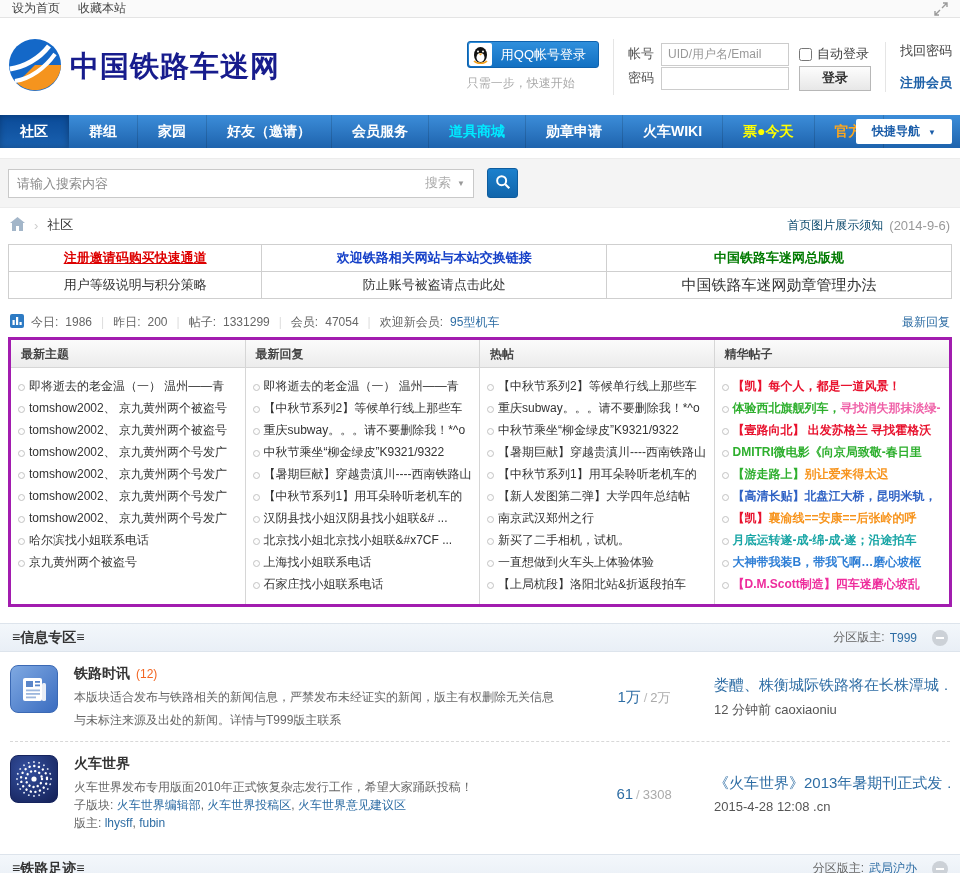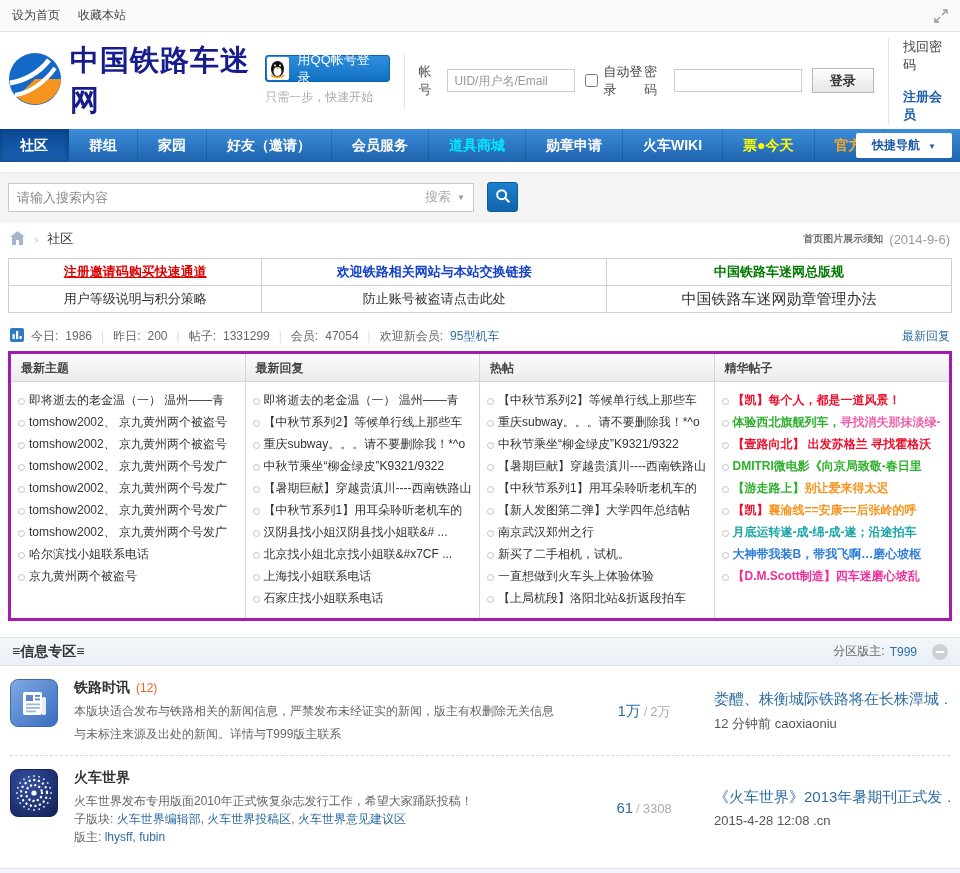--- a/index.html
+++ b/index.html
@@ -1,37 +1,37 @@
 <!DOCTYPE html>
 <html><head>
 <meta charset="utf-8">
 <style>
   * { box-sizing: border-box; margin: 0; padding: 0; }
   html,body { width: 960px; height: 873px; overflow: hidden; background: #fff;
     font-family: "Liberation Sans", "DejaVu Sans", sans-serif; font-size: 12px; color: #333; }
 
   
-  .topbar { height: 32px; background: #fafafa; border-bottom: 1px solid #e4e4e4;
+  .topbar { height: 18px; background: #fafafa; border-bottom: 1px solid #e4e4e4;
     display: flex; align-items: center; padding: 0 12px; gap: 18px; color: #444; }
   .topbar .spacer { margin-left: auto; }
   .topbar svg { display: block; }
 
   
   .header { height: 97px; display: flex; align-items: center; background: #fff; padding: 0 8px; }
   .logo { display: flex; align-items: center; cursor: pointer; }
   .logo-text { font-size: 29px; font-weight: 900; color: #171c8d; margin-left: 8px; letter-spacing: 1px; }
   .login-area { margin-left: auto; display: flex; align-items: center; gap: 14px; }
   .qq-col { display: flex; flex-direction: column; gap: 7px; }
   .qq-btn { display: flex; align-items: center; height: 27px; background: linear-gradient(#2f8fdc,#1270c2);
     border: 1px solid #0f62ad; border-radius: 3px; color: #fff; font-size: 13px; cursor: pointer; padding-right: 12px; }
   .qq-icon-box { width: 23px; height: 23px; background: #fff; border-radius: 2px; margin: 1px 9px 1px 1px;
     display: flex; align-items: center; justify-content: center; }
   .qq-hint { color: #a9a9a9; }
   .v-divider { width: 1px; height: 56px; background: #e5e5e5; }
-  .login-form { display: flex; flex-direction: row; }
+  .login-form { display: flex; flex-direction: column; }
   .form-row { display: flex; align-items: center; }
   .form-row label { color: #555; margin-right: 7px; font-size: 13px; }
   .form-row input[type="text"], .form-row input[type="password"] {
     width: 128px; height: 23px; border: 1px solid #ccc; padding: 0 6px; font-size: 12px; color: #333; }
   .form-row input::placeholder { color: #999; }
   .auto-login { display: flex; align-items: center; margin-left: 10px; gap: 5px; color: #444; font-size: 13px; }
   .login-btn { width: 72px; height: 25px; margin-left: 10px; background: linear-gradient(#fdfdfd,#e7e7e7);
     border: 1px solid #b7b7b7; font-weight: bold; font-size: 13px; color: #333; cursor: pointer; }
   .links-col { border-left: 1px solid #e5e5e5; padding-left: 14px; display: flex; flex-direction: column; gap: 14px; }
   .find-pwd { color: #444; font-size: 13px; cursor: pointer; }
@@ -56,21 +56,21 @@
     color: #aaa; font-size: 13px; cursor: pointer; }
   .search-type .caret { font-size: 8px; color: #999; }
   .search-btn { width: 31px; height: 30px; margin-left: 13px; background: linear-gradient(#1b80cd,#1165ab);
     border: 1px solid #0e5c9e; border-radius: 3px; display: flex; align-items: center; justify-content: center; cursor: pointer; }
 
   
   .breadcrumb { height: 34px; display: flex; align-items: center; padding: 0 10px; }
   .crumb-arrow { color: #ccc; margin: 0 9px; font-size: 13px; }
   .crumb-current { color: #333; font-size: 13px; }
   .crumb-right { margin-left: auto; display: flex; align-items: center; gap: 6px; }
-  .notice-red { color: #737373; font-weight: bold; font-size: 10px; cursor: pointer; }
+  .notice-red { color: #0c4a6e; font-weight: normal; font-size: 12px; cursor: pointer; }
   .notice-date { color: #999; font-size: 13px; }
 
   
   .notice-table { margin: 2px 8px 10px; width: 944px; border-collapse: collapse; }
   .notice-table td { border: 1px solid #cfcfcf; height: 27px; text-align: center; font-size: 13px; background: #fff; }
   .notice-table td span { cursor: pointer; }
 
   
   .statsbar { display: flex; align-items: center; height: 26px; padding: 0 10px; color: #666; gap: 7px; font-size: 12px; }
   .stat-divider { color: #ddd; margin: 0 2px; }
@@ -322,20 +322,21 @@
       </ul>
     </div>
     <div class="col">
       <div class="col-header">精华帖子</div>
       <ul>
         <li><span style="color: rgb(232, 17, 45);">【凯】每个人，都是一道风景！</span></li>
         <li><span style="color: rgb(46, 175, 46);">体验西北旗舰列车，</span><span style="color: rgb(239, 95, 167);">寻找消失那抹淡绿-</span></li>
         <li><span style="color: rgb(232, 17, 45);">【壹路向北】 出发苏格兰 寻找霍格沃</span></li>
         <li><span style="color: rgb(46, 175, 46);">DMITRI微电影《向京局致敬-春日里</span></li>
         <li><span style="color: rgb(46, 175, 46);">【游走路上】</span><span style="color: rgb(247, 148, 29);">别让爱来得太迟</span></li>
+        <li><span style="color: rgb(47, 98, 196);">【高清长贴】北盘江大桥，昆明米轨，</span></li>
         <li><span style="color: rgb(232, 17, 45);">【凯】</span><span style="color: rgb(247, 148, 29);">襄渝线==安康==后张岭的呼</span></li>
         <li><span style="color: rgb(24, 165, 165);">月底运转遂-成-绵-成-遂；沿途拍车</span></li>
         <li><span style="color: rgb(47, 127, 214);">大神带我装B，带我飞啊…磨心坡枢</span></li>
         <li><span style="color: rgb(238, 44, 156);">【D.M.Scott制造】四车迷磨心坡乱</span></li>
       </ul>
     </div>
   </div>
 
 <div class="section-head">
   <span class="section-title">≡信息专区≡</span>

